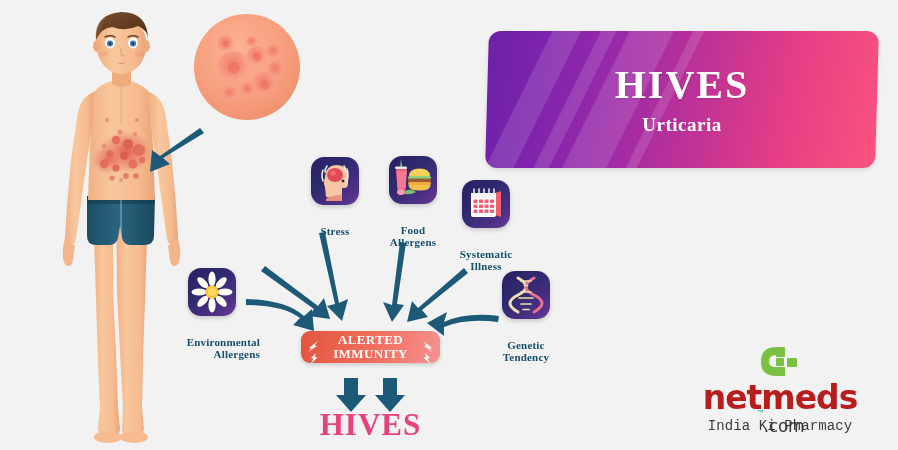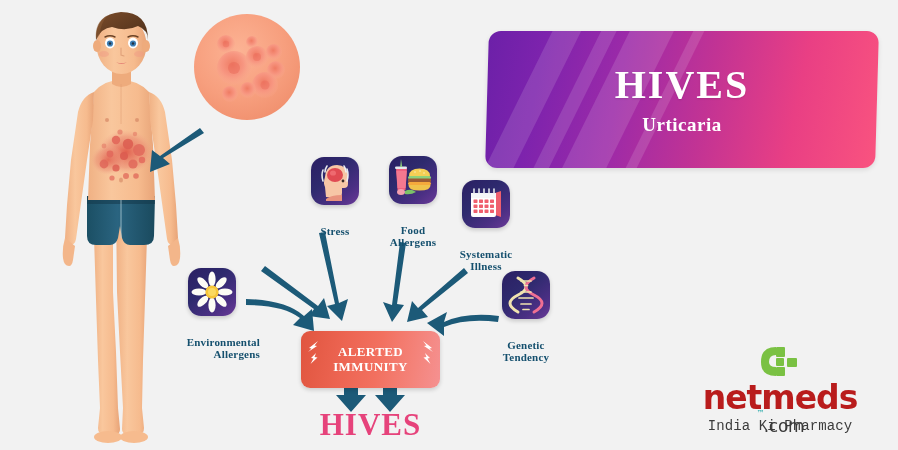--- a/index.html
+++ b/index.html
@@ -51,21 +51,21 @@
     background:linear-gradient(140deg,#2b1f63 0%,#2e2a6e 40%,#4b2f84 75%,#6a3a97 100%);
     box-shadow:0 2px 4px rgba(0,0,0,.18);
   }
   .icon-label{
     margin-top:20px;color:#15506e;font-size:11px;font-weight:bold;
     line-height:1.12;font-family:"Liberation Serif", serif;letter-spacing:.2px;
   }
 
   
   .alerted{
-    position:absolute;left:301px;top:331px;width:139px;height:57px;
+    position:absolute;left:301px;top:331px;width:139px;height:32px;
     border-radius:9px;
     background:linear-gradient(100deg,#e0553f 0%,#ec6451 30%,#f2705f 55%,#f4837a 80%,#f59191 100%);
     box-shadow:0 2px 4px rgba(0,0,0,.16);
     display:flex;align-items:center;justify-content:center;
   }
   .alerted-text{
     color:#ffffff;font-size:13px;font-weight:bold;line-height:1.08;
     text-align:center;letter-spacing:.4px;z-index:2;position:relative;
   }
   .bolt{position:absolute;width:16px;height:26px;top:9px;z-index:1;}

